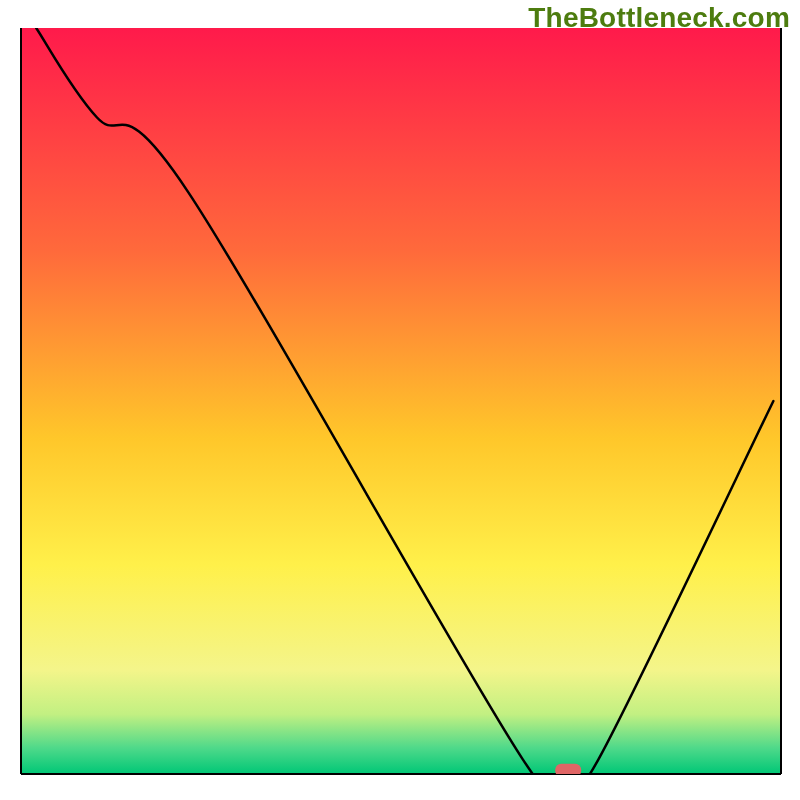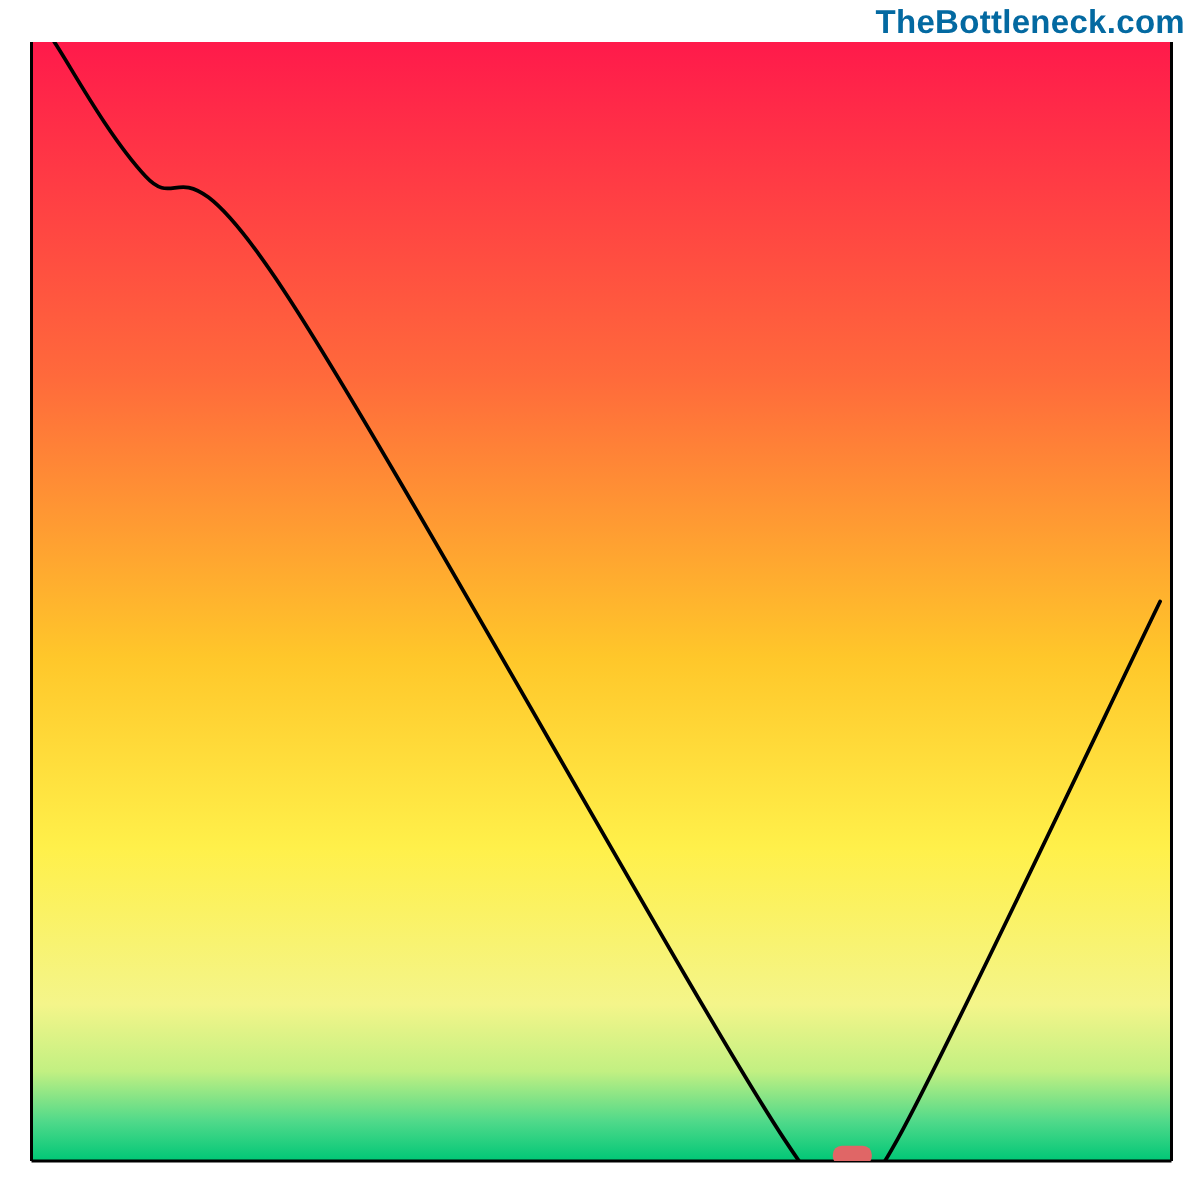--- a/index.html
+++ b/index.html
@@ -12,23 +12,23 @@
   }
   .chart-wrap {
     position: relative;
     width: 800px;
     height: 800px;
   }
   .watermark {
     position: absolute;
     top: 2px;
     right: 10px;
-    font-size: 22px;
+    font-size: 28px;
     font-weight: 600;
-    color: #0369a1;
+    color: #4d7c0f;
     letter-spacing: 0.2px;
   }
   svg.plot {
     display: block;
   }
 </style>
 </head>
 <body>
 
 <div class="chart-wrap">

